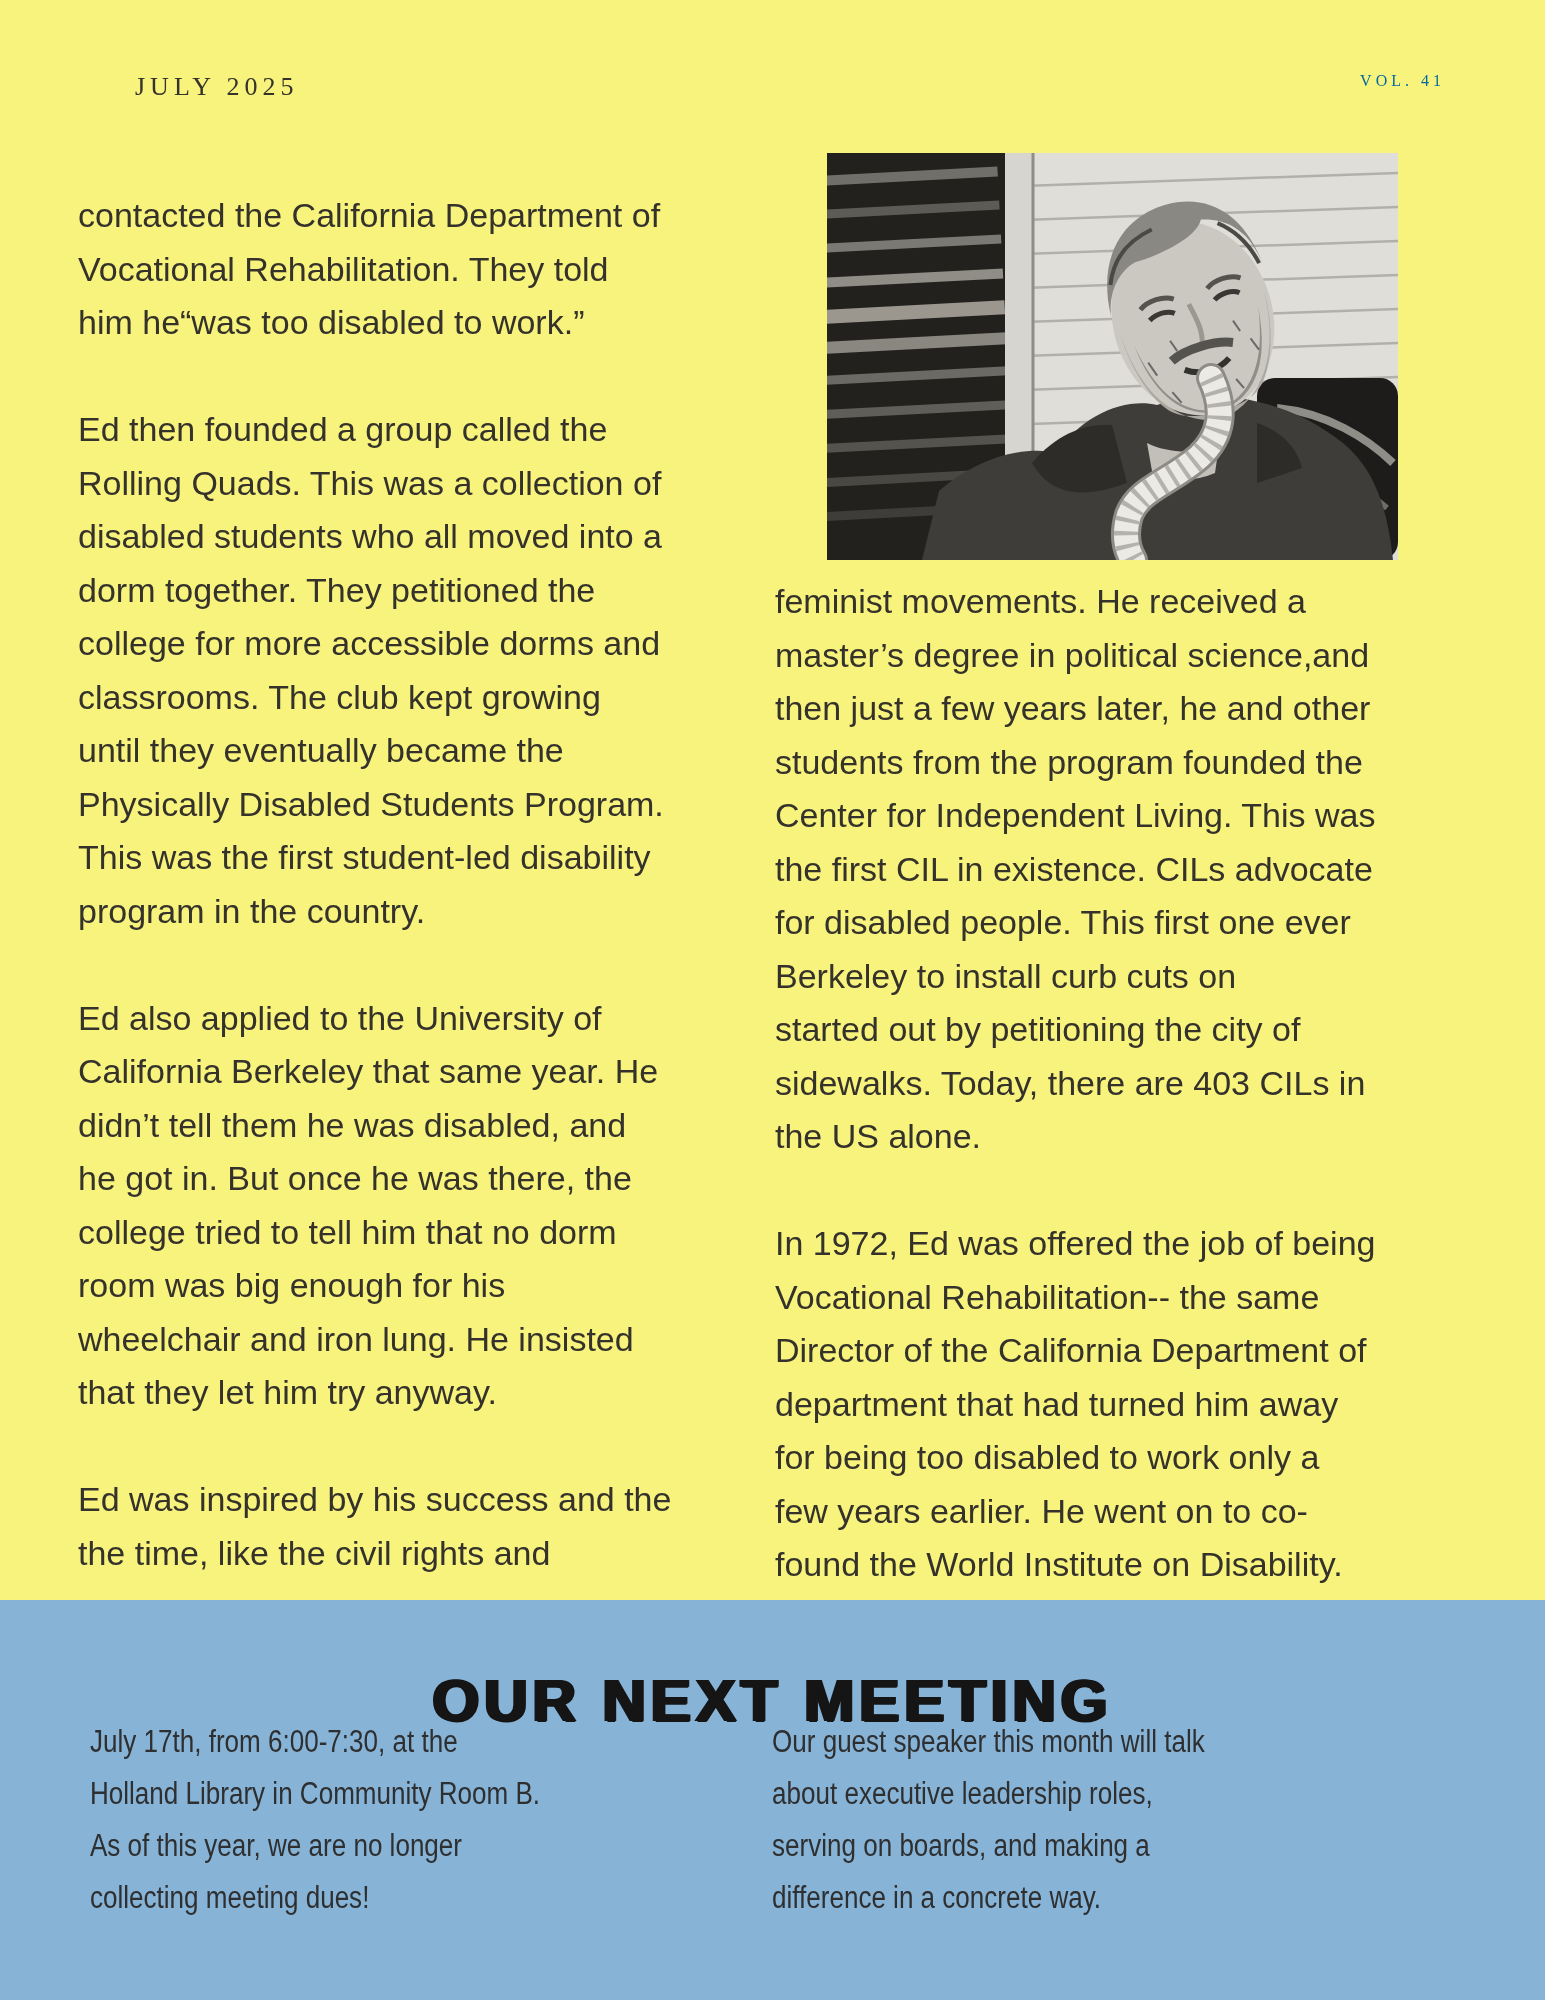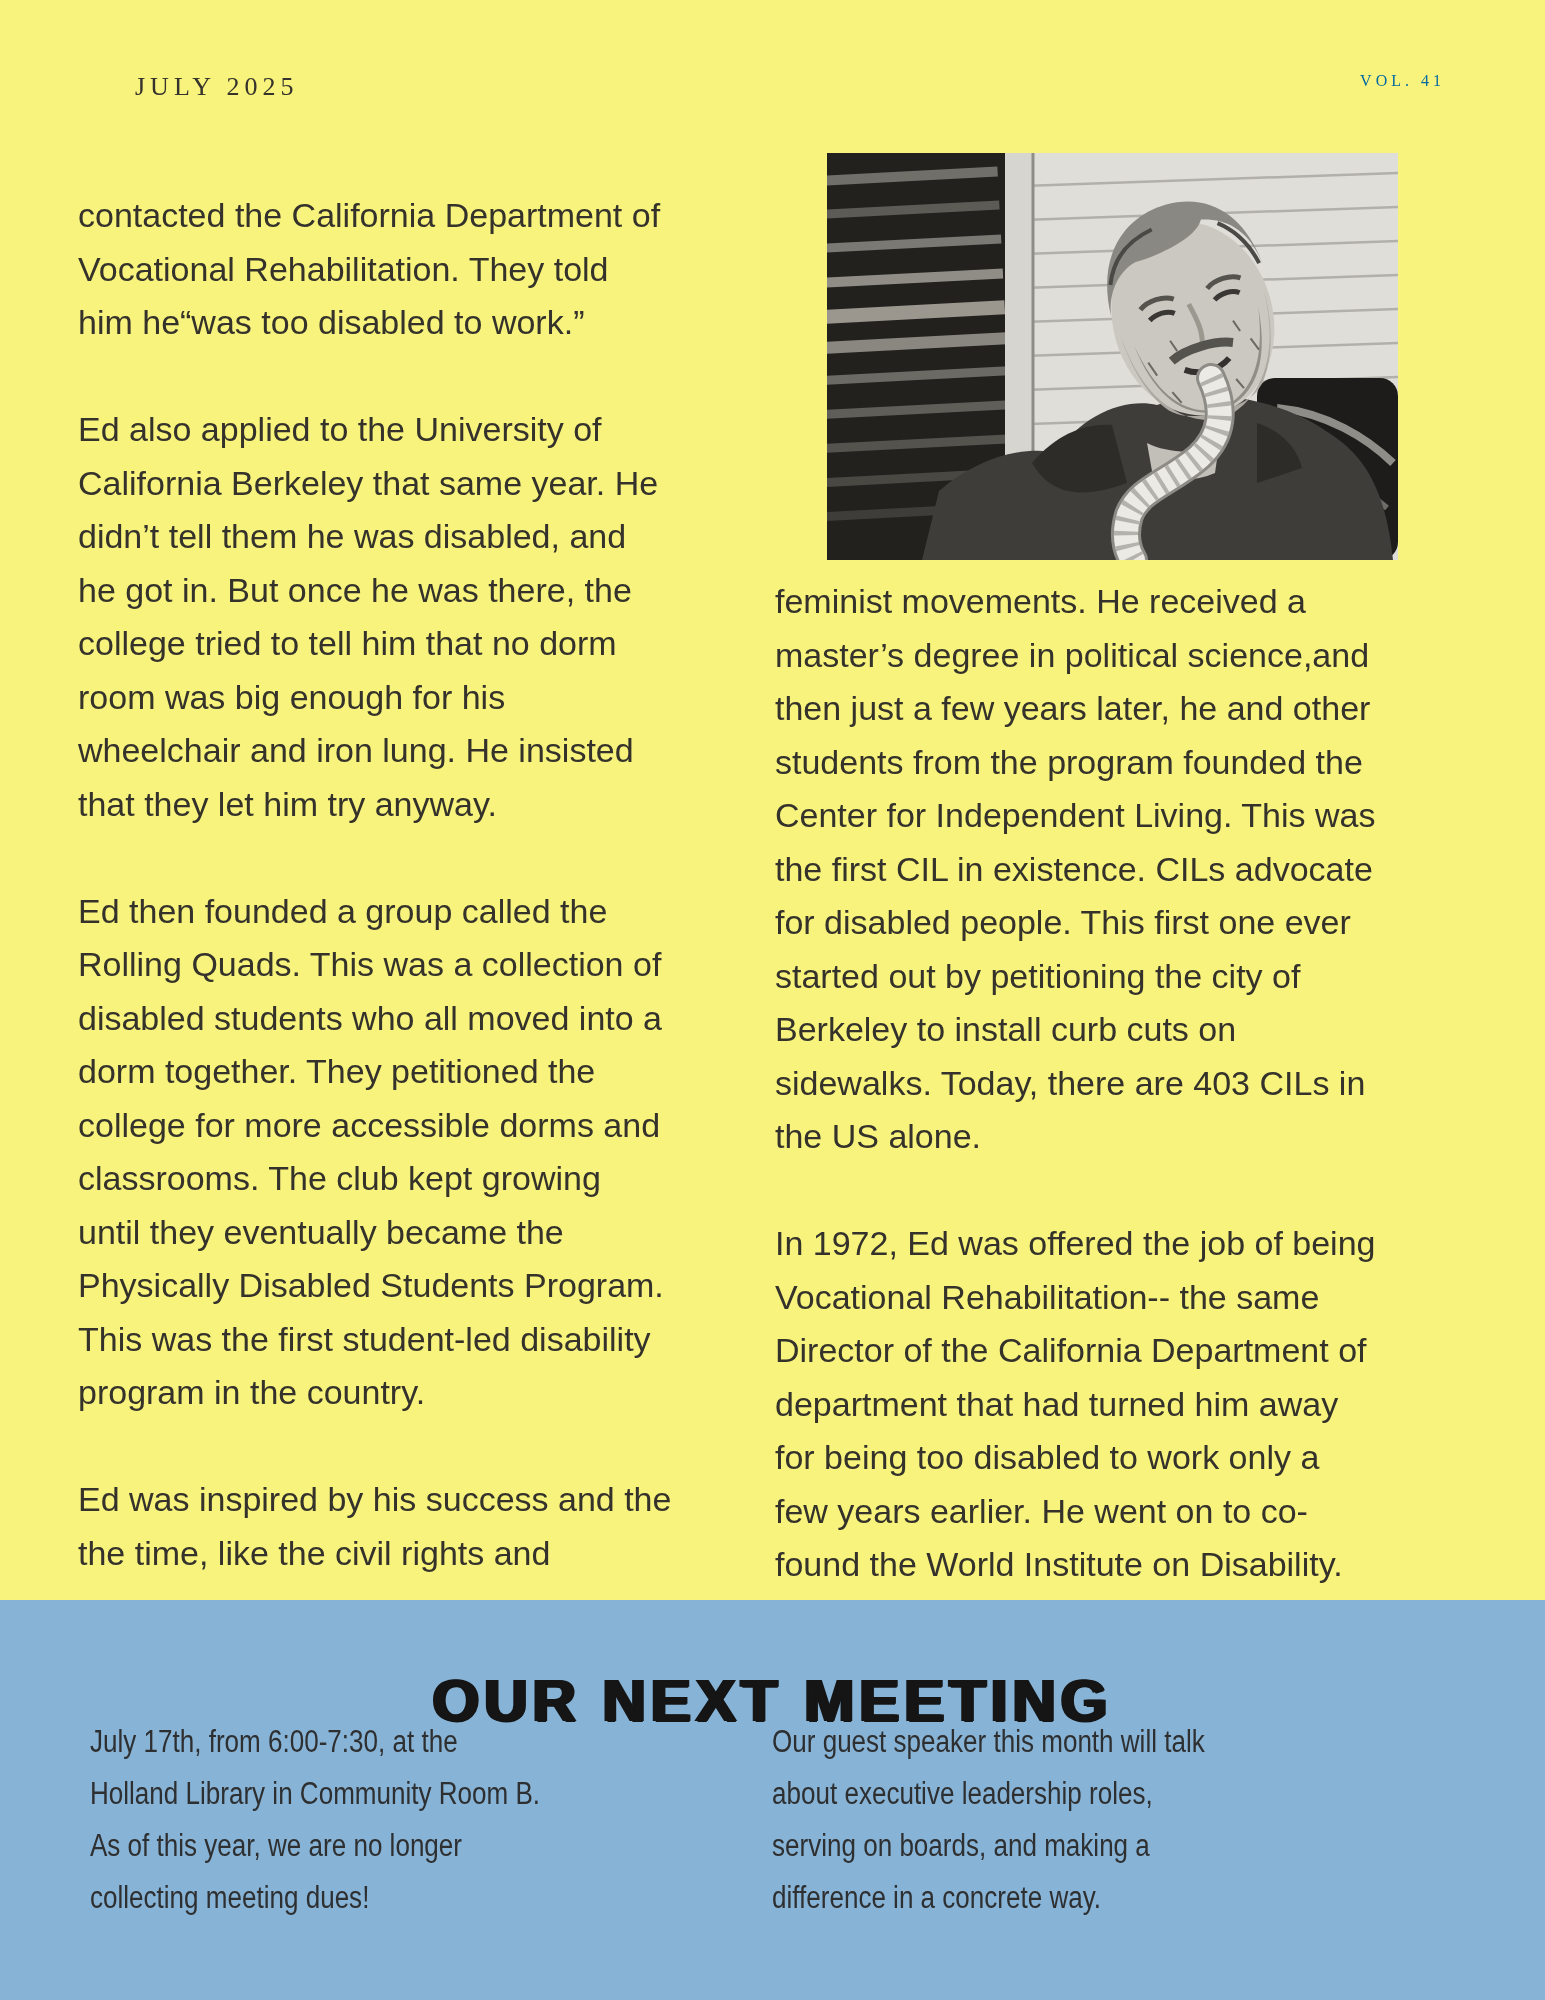--- a/index.html
+++ b/index.html
@@ -47,40 +47,40 @@
   <div class="masthead-date">JULY 2025</div>
   <div class="masthead-vol">VOL. 41</div>
 
   <div class="col col-left">
     <div class="para">
         <div class="line">contacted the California Department of</div>
         <div class="line">Vocational Rehabilitation. They told</div>
         <div class="line">him he“was too disabled to work.”</div>
       </div>
     <div class="para">
-        <div class="line">Ed also applied to the University of</div>
-        <div class="line">California Berkeley that same year. He</div>
-        <div class="line">didn’t tell them he was disabled, and</div>
-        <div class="line">he got in. But once he was there, the</div>
-        <div class="line">college tried to tell him that no dorm</div>
-        <div class="line">room was big enough for his</div>
-        <div class="line">wheelchair and iron lung. He insisted</div>
-        <div class="line">that they let him try anyway.</div>
-      </div>
-    <div class="para">
         <div class="line">Ed then founded a group called the</div>
         <div class="line">Rolling Quads. This was a collection of</div>
         <div class="line">disabled students who all moved into a</div>
         <div class="line">dorm together. They petitioned the</div>
         <div class="line">college for more accessible dorms and</div>
         <div class="line">classrooms. The club kept growing</div>
         <div class="line">until they eventually became the</div>
         <div class="line">Physically Disabled Students Program.</div>
         <div class="line">This was the first student-led disability</div>
         <div class="line">program in the country.</div>
+      </div>
+    <div class="para">
+        <div class="line">Ed also applied to the University of</div>
+        <div class="line">California Berkeley that same year. He</div>
+        <div class="line">didn’t tell them he was disabled, and</div>
+        <div class="line">he got in. But once he was there, the</div>
+        <div class="line">college tried to tell him that no dorm</div>
+        <div class="line">room was big enough for his</div>
+        <div class="line">wheelchair and iron lung. He insisted</div>
+        <div class="line">that they let him try anyway.</div>
       </div>
     <div class="para">
         <div class="line">Ed was inspired by his success and the</div>
         <div class="line">the time, like the civil rights and</div>
       </div>
   </div>
 
   <figure class="photo" aria-label="Black-and-white photograph of a smiling bearded man in a wheelchair with a ventilator tube in his mouth, in front of white house siding and dark window blinds">
     <svg viewBox="0 0 571 407" preserveAspectRatio="none">
 
@@ -168,22 +168,22 @@
 
   <div class="col col-right">
     <div class="para">
         <div class="line">feminist movements. He received a</div>
         <div class="line">master’s degree in political science,and</div>
         <div class="line">then just a few years later, he and other</div>
         <div class="line">students from the program founded the</div>
         <div class="line">Center for Independent Living. This was</div>
         <div class="line">the first CIL in existence. CILs advocate</div>
         <div class="line">for disabled people. This first one ever</div>
+        <div class="line">Berkeley to install curb cuts on</div>
         <div class="line">started out by petitioning the city of</div>
-        <div class="line">Berkeley to install curb cuts on</div>
         <div class="line">sidewalks. Today, there are 403 CILs in</div>
         <div class="line">the US alone.</div>
       </div>
     <div class="para">
         <div class="line">In 1972, Ed was offered the job of being</div>
         <div class="line">Vocational Rehabilitation-- the same</div>
         <div class="line">Director of the California Department of</div>
         <div class="line">department that had turned him away</div>
         <div class="line">for being too disabled to work only a</div>
         <div class="line">few years earlier. He went on to co-</div>

